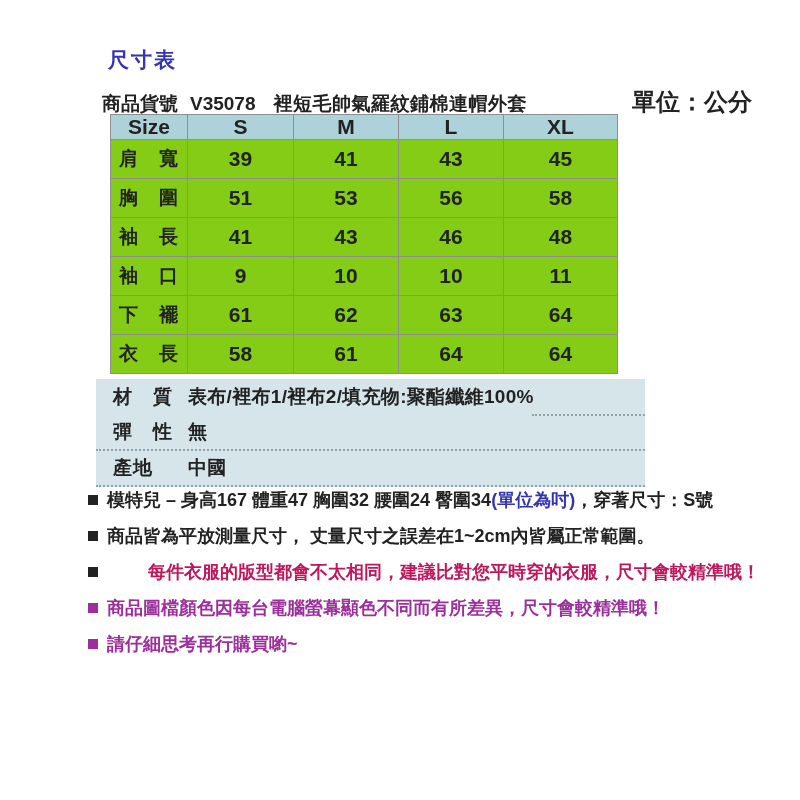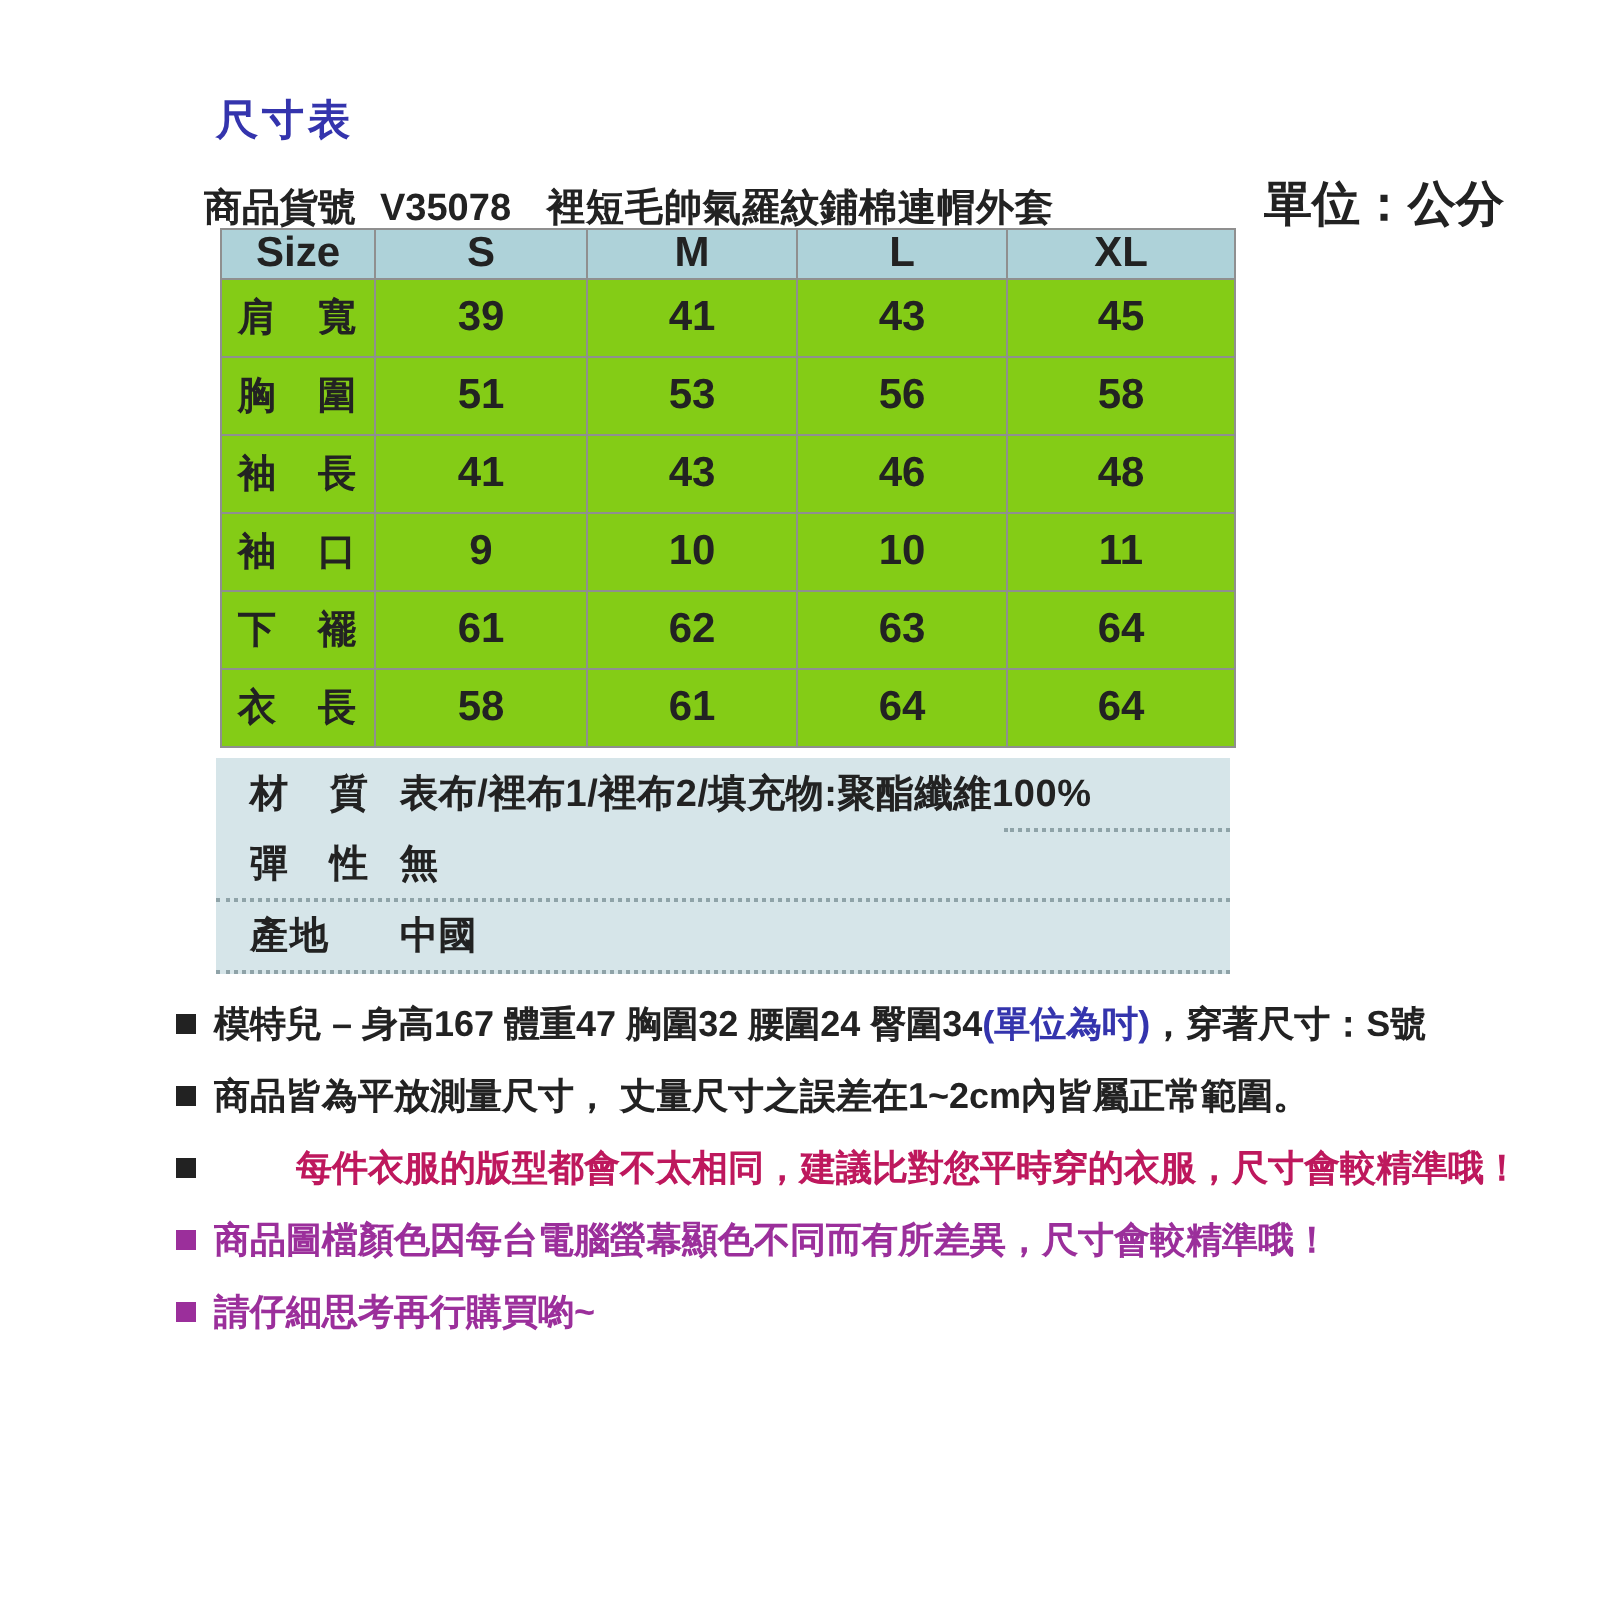--- a/index.html
+++ b/index.html
@@ -57,38 +57,38 @@
   .size-table tbody td.rowlabel{
     font-size:19px;font-weight:700;letter-spacing:1px;
   }
   .col-size{width:77px;}
   .col-s{width:106px;}
   .col-m{width:105px;}
   .col-l{width:105px;}
   .col-xl{width:114px;}
 
   .info-section{
-    position:absolute;left:108px;top:379px;width:507px;
+    position:absolute;left:96px;top:379px;width:549px;
     background:var(--info-bg);
   }
   .info-row{
     position:relative;height:36px;
     display:flex;align-items:center;
     font-size:19px;font-weight:700;
   }
   .info-row .ilabel{flex:none;margin-left:17px;min-width:62px;letter-spacing:1px;}
   .info-row .ivalue{margin-left:13px;font-weight:600;letter-spacing:0.3px;}
   .info-row.sep-full{border-bottom:2px dotted var(--dotted);}
   .info-row.sep-partial::after{
     content:"";position:absolute;right:0;bottom:-1px;width:113px;
     border-bottom:2px dotted var(--dotted);
   }
 
   ul.notes{
-    position:absolute;left:88px;top:500px;width:680px;
+    position:absolute;left:88px;top:488px;width:680px;
     list-style:none;margin:0;padding:0;
   }
   ul.notes li{
     display:flex;align-items:flex-start;
     height:36px;font-size:18px;font-weight:700;
     white-space:nowrap;
   }
   .bullet{
     flex:none;width:10px;height:10px;margin:7px 9px 0 0;
     background:var(--ink);

